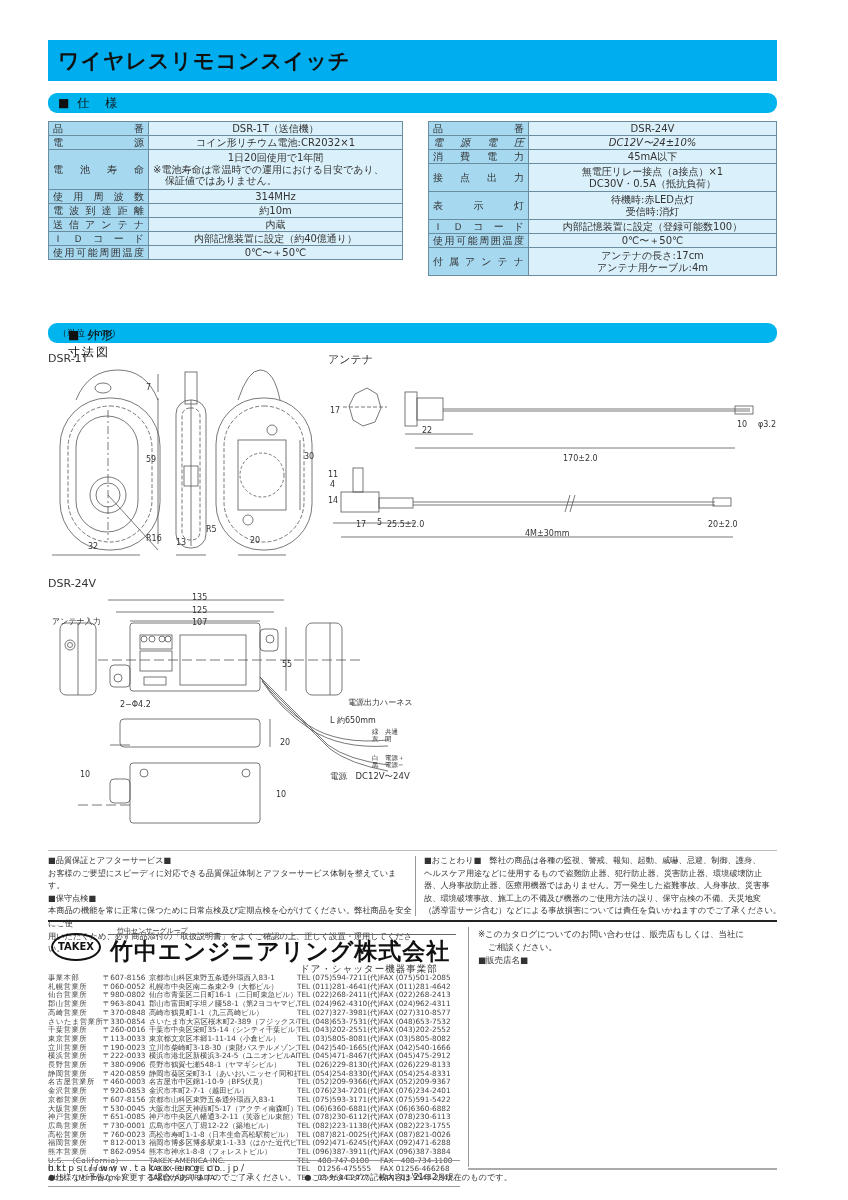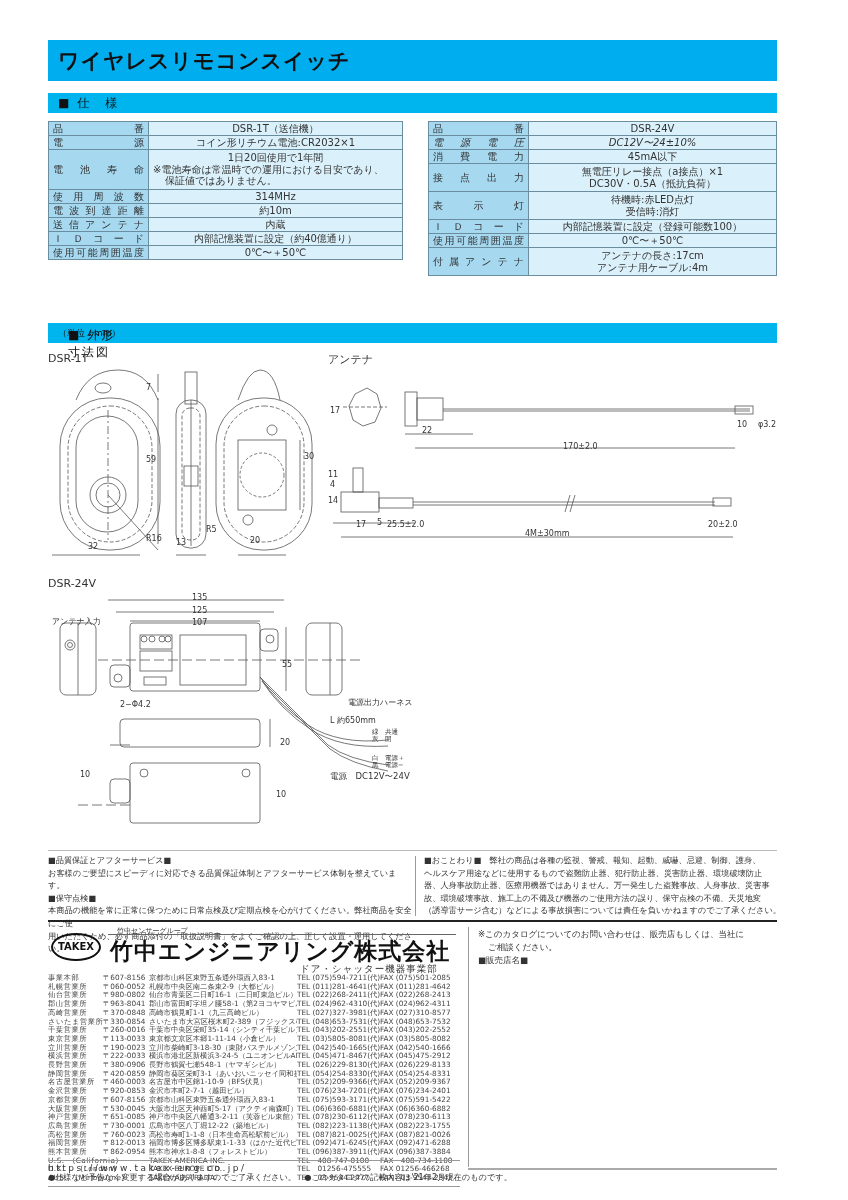--- a/index.html
+++ b/index.html
@@ -1,21 +1,21 @@
 <!DOCTYPE html>
 <html><head>
 <meta charset="utf-8">
 <style>
   * { box-sizing: border-box; margin: 0; padding: 0; }
   html, body { width: 848px; height: 1200px; background: #ffffff; }
   body { font-family: "DejaVu Sans", sans-serif; color: #222; position: relative; overflow: hidden; }
   .abs { position: absolute; }
   .title-bar { left: 48px; top: 40px; width: 729px; height: 41px; background: #00aeef; }
   .title-bar span { position: absolute; left: 10px; top: 7px; font-size: 21px; font-weight: bold; color: #111; letter-spacing: 1px; font-family: "DejaVu Sans", sans-serif; }
-  .section-bar { left: 48px; width: 729px; height: 20px; background: #00b4ee; }
+  .section-bar { left: 48px; width: 729px; height: 20px; background: #00b4ee; border-radius: 9px; }
   .section-bar span { position: absolute; left: 10px; top: 2px; font-size: 12px; color: #111; letter-spacing: 2px; }
   .section-bar .sub { position: static; font-size: 9px; letter-spacing: 0; }
   table.spec { border-collapse: collapse; position: absolute; font-size: 10px; }
   table.spec td { border: 1px solid #6a8ea0; padding: 0 4px; line-height: 11.5px; vertical-align: middle; margin-top: 24px; }
   table.spec td.k { background: #a6d8f0; width: 100px; text-align: justify; text-align-last: justify; color: #333; }
   table.spec td.v { background: #daf0fa; text-align: center; color: #333; }
   .lbl { font-size: 10px; color: #333; }
   .dim { font-size: 8px; color: #333; font-family: "DejaVu Sans", sans-serif; }
   .hr { height: 2px; background: #bbb; }
   .blk { font-size: 8.2px; line-height: 12.6px; color: #333; }
@@ -193,21 +193,21 @@
   <line x1="88" y1="125" x2="390" y2="125"></line>
   <path d="M245 115 L240 132 M250 115 L245 132"></path>
   <rect x="388" y="118" width="18" height="8"></rect>
   <line x1="8" y1="143" x2="90" y2="143"></line>
   <line x1="16" y1="157" x2="408" y2="157"></line>
 </svg>
 <div class="abs dim" style="left:330px; top:406px;">17</div>
 <div class="abs dim" style="left:422px; top:426px;">22</div>
 <div class="abs dim" style="left:737px; top:420px;">10</div>
 <div class="abs dim" style="left:758px; top:420px;">φ3.2</div>
-<div class="abs dim" style="left:563px; top:442px;">170±2.0</div>
+<div class="abs dim" style="left:563px; top:454px;">170±2.0</div>
 <div class="abs dim" style="left:328px; top:470px;">11</div>
 <div class="abs dim" style="left:330px; top:480px;">4</div>
 <div class="abs dim" style="left:328px; top:496px;">14</div>
 <div class="abs dim" style="left:356px; top:520px;">17</div>
 <div class="abs dim" style="left:377px; top:518px;">5</div>
 <div class="abs dim" style="left:387px; top:520px;">25.5±2.0</div>
 <div class="abs dim" style="left:525px; top:529px;">4M±30mm</div>
 <div class="abs dim" style="left:708px; top:520px;">20±2.0</div>
 
 <svg class="abs" style="left:48px; top:595px;" width="380" height="230" fill="none" stroke="#555" stroke-width="0.8">

